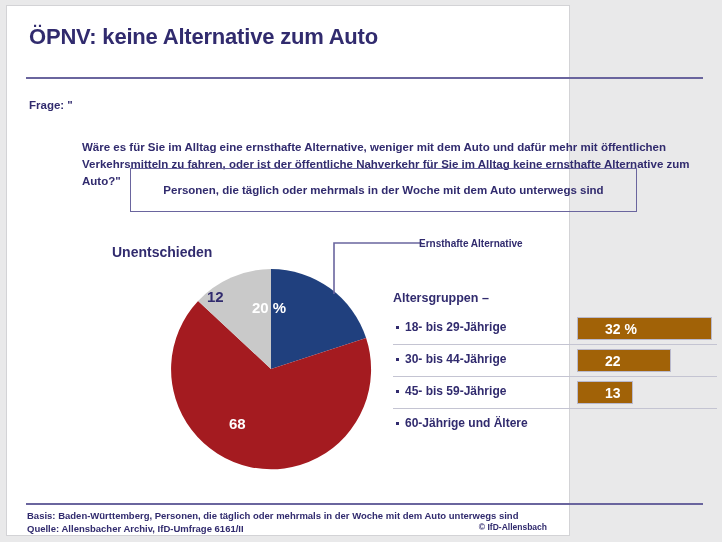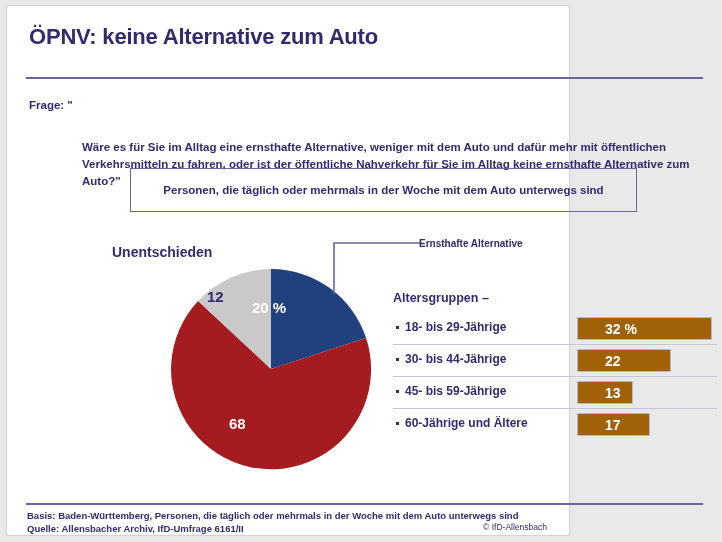--- a/index.html
+++ b/index.html
@@ -215,21 +215,21 @@
     font-size: 9.5px;
     font-weight: 700;
     color: #312b6e;
     line-height: 13px;
   }
   .copyright {
     position: absolute;
     right: 22px;
     top: 516px;
     font-size: 8.5px;
-    font-weight: 400;
+    font-weight: 700;
     color: #312b6e;
     white-space: nowrap;
   }
 </style>
 </head>
 <body>
 
 <div class="card">
 
   <div class="title">ÖPNV: keine Alternative zum Auto</div>
@@ -286,23 +286,20 @@
     <div class="row">
       <span class="bullet"></span>
       <span class="row-label">45- bis 59-Jährige</span>
       <div class="bar" style="width:56px">
         <span class="bar-val">13</span>
       </div>
     </div>
     <div class="row">
       <span class="bullet"></span>
       <span class="row-label">60-Jährige und Ältere</span>
-      <div class="bar" style="width:73px">
-        <span class="bar-val">17</span>
-      </div>
     </div>
   </div>
 
   <div class="footer-rule"></div>
   <div class="footer-text">
     <div>Basis: Baden-Württemberg, Personen, die täglich oder mehrmals in der Woche  mit dem Auto unterwegs sind</div>
     <div>Quelle: Allensbacher Archiv, IfD-Umfrage 6161/II</div>
   </div>
   <div class="copyright">© IfD-Allensbach</div>
 

